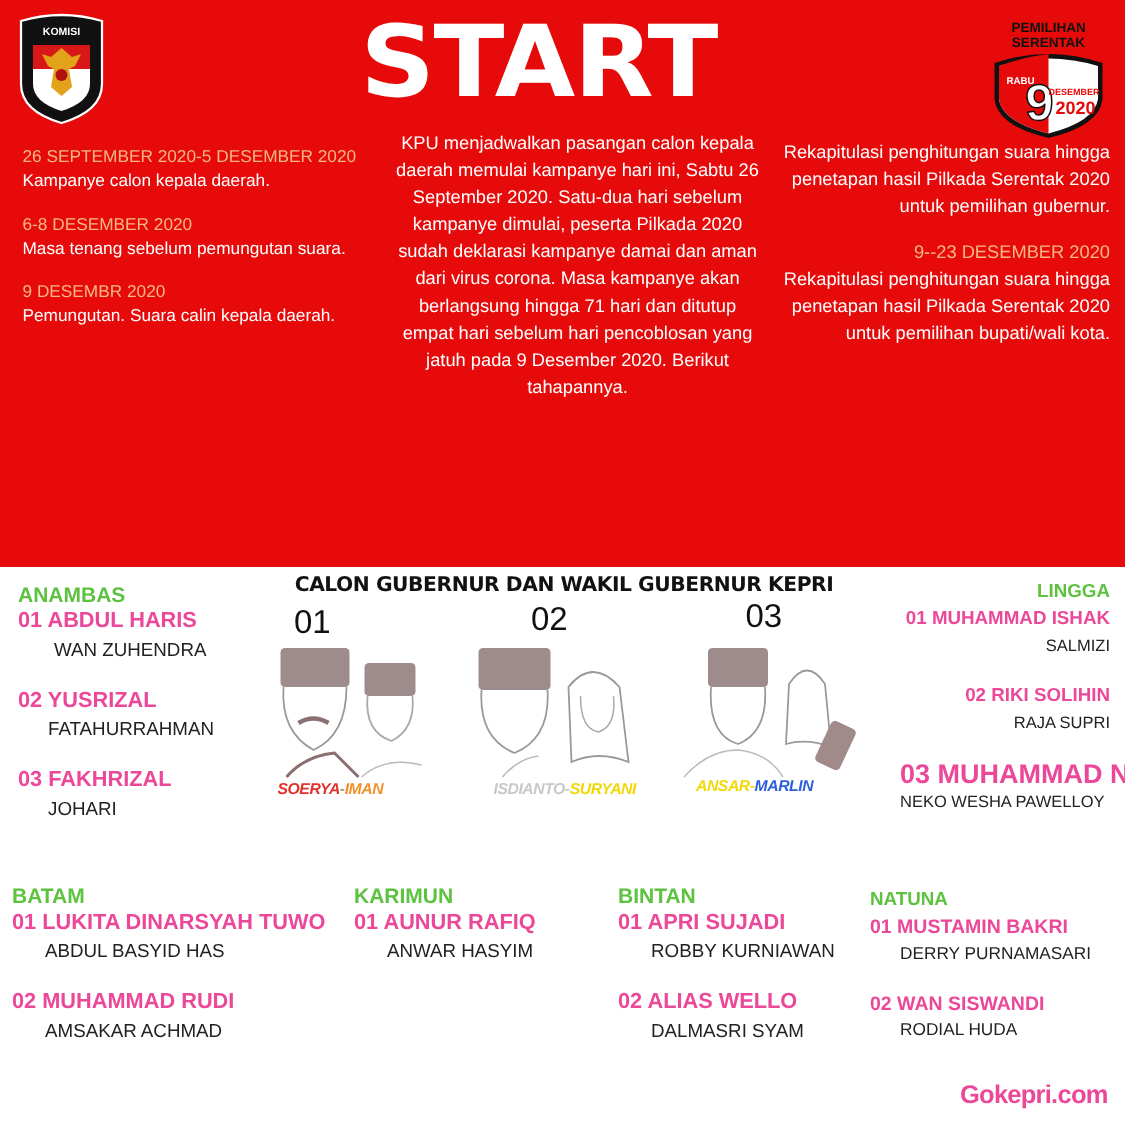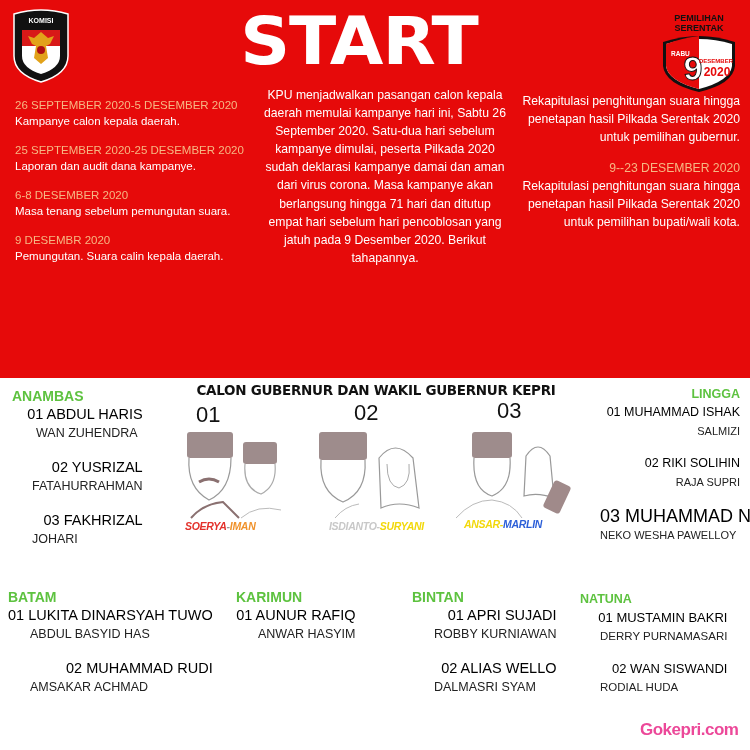--- a/index.html
+++ b/index.html
@@ -27,21 +27,21 @@
 
   .timeline-right { position:absolute; left:520px; top:92px; width:220px; text-align:right; }
   .tr-item { margin-bottom:14px; }
   .tr-date { color:#f6b783; font-size:12.2px; line-height:17px; }
   .tr-desc { color:#ffffff; font-size:12.2px; line-height:18px; }
 
   
   .region { position:absolute; }
   .region-label { color:#5dc23f; font-weight:bold; font-size:14px; line-height:18px; }
   .cand { margin-bottom:16px; }
-  .cand-main { color:#000000; font-weight:normal; font-size:14.5px; line-height:19px; white-space:nowrap;text-align:right; }
+  .cand-main { color:#ec4899; font-weight:bold; font-size:14.5px; line-height:19px; white-space:nowrap; }
   .cand-sub { color:#222; font-size:12.5px; line-height:18px; padding-left:22px; white-space:nowrap; }
 
   .right-align { text-align:right; }
   .right-align .cand-sub { padding-left:0; }
 
   .gov-title { position:absolute; left:186px; top:382px; width:380px; text-align:center;
     font-family:"DejaVu Sans", sans-serif; font-weight:bold; font-size:13.5px; color:#111; letter-spacing:-0.3px; }
   .gov-num { position:absolute; font-size:22px; color:#111; }
   .portrait { position:absolute; }
   .pair-caption { position:absolute; font-style:italic; font-weight:bold; font-size:10.5px; white-space:nowrap; letter-spacing:-0.3px; }
@@ -77,24 +77,20 @@
 </div>
 
 <div class="title">START</div>
 
 <div class="timeline-left">
   <div class="tl-item">
     <div class="tl-date">26 SEPTEMBER 2020-5 DESEMBER 2020</div>
     <div class="tl-desc">Kampanye calon kepala daerah.</div>
   </div>
   <div class="tl-item">
-    <div class="tl-date">25 SEPTEMBER 2020-25 DESEMBER 2020</div>
-    <div class="tl-desc">Laporan dan audit dana kampanye.</div>
-  </div>
-  <div class="tl-item">
     <div class="tl-date">6-8 DESEMBER 2020</div>
     <div class="tl-desc">Masa tenang sebelum pemungutan suara.</div>
   </div>
   <div class="tl-item">
     <div class="tl-date">9 DESEMBR 2020</div>
     <div class="tl-desc">Pemungutan. Suara calin kepala daerah.</div>
   </div>
 </div>
 
 <div class="center-text">KPU menjadwalkan pasangan calon kepala daerah memulai kampanye hari ini, Sabtu 26 September 2020. Satu-dua hari sebelum kampanye dimulai, peserta Pilkada 2020 sudah deklarasi kampanye damai dan aman dari virus corona. Masa kampanye akan berlangsung hingga 71 hari dan ditutup empat hari sebelum hari pencoblosan yang jatuh pada 9 Desember 2020. Berikut tahapannya.</div>

